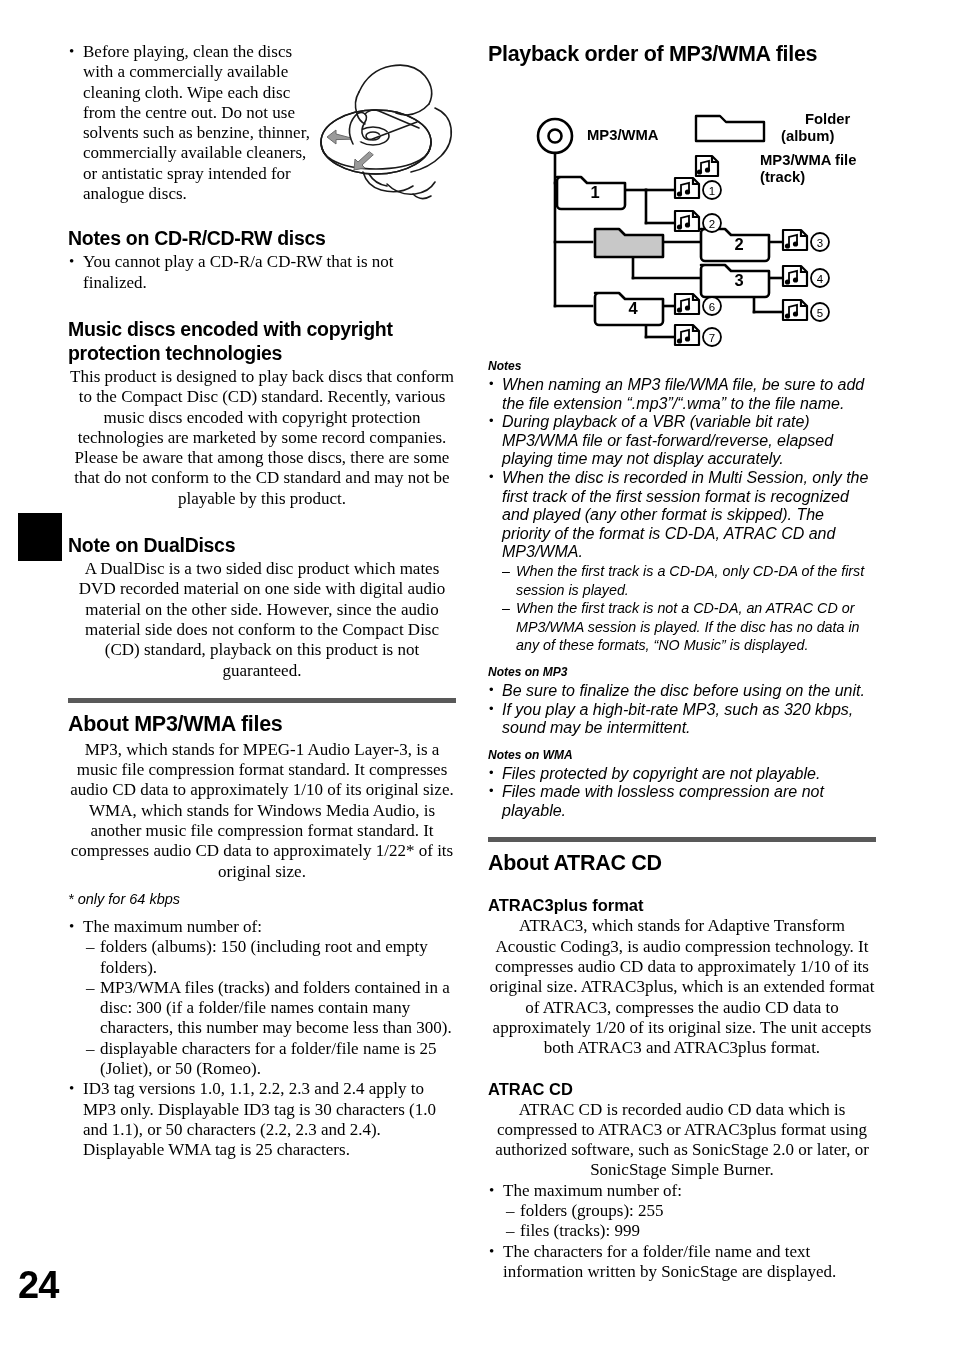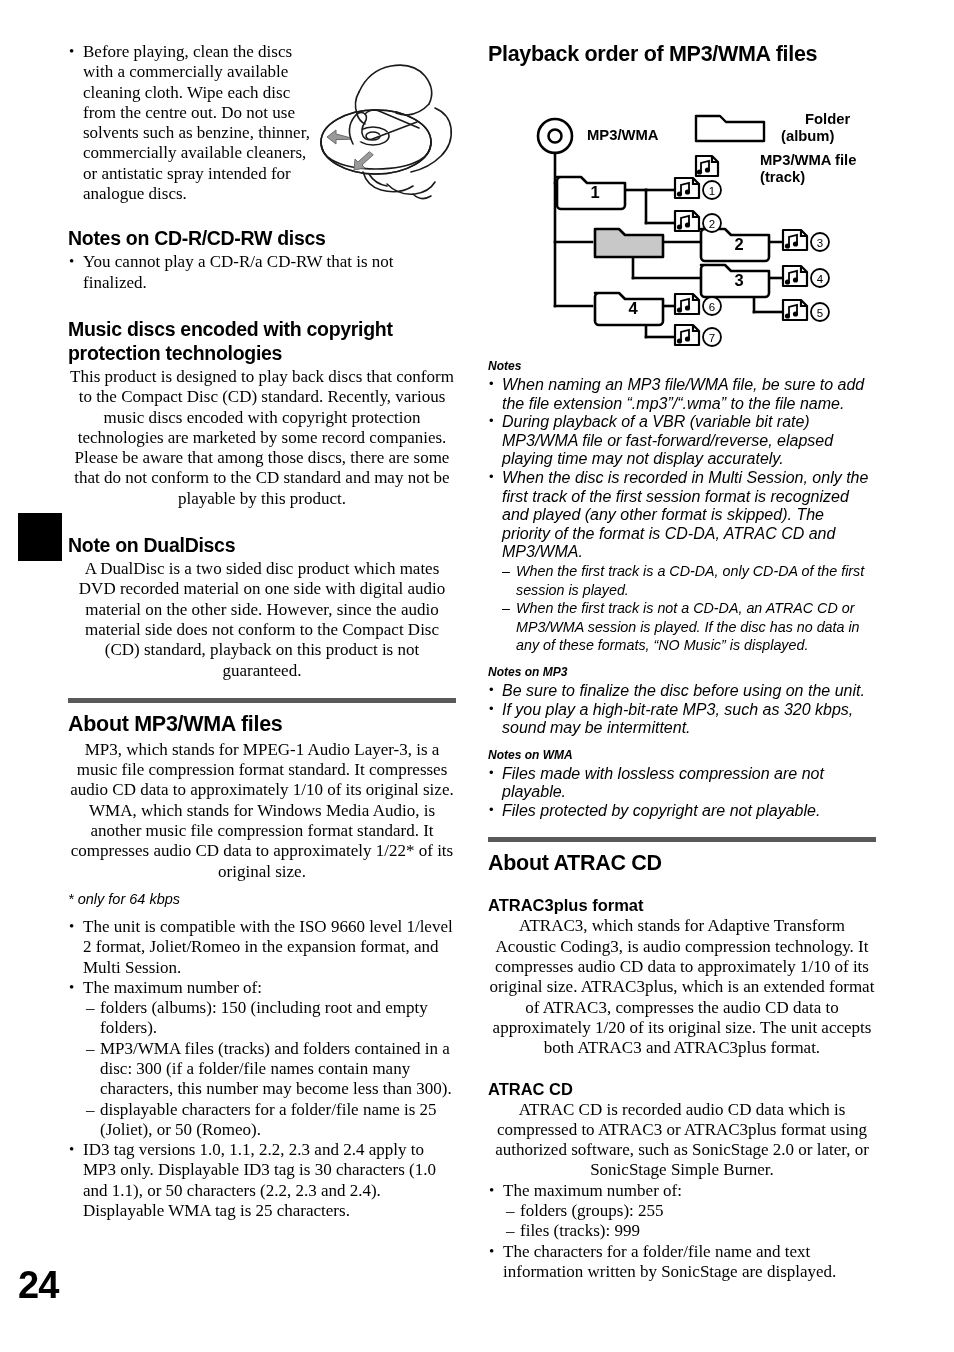--- a/index.html
+++ b/index.html
@@ -239,21 +239,20 @@
 
     <h1 class="h1">About MP3/WMA files</h1>
     <p class="body">MP3, which stands for MPEG-1 Audio Layer-3, is a music file compression format standard. It compresses audio CD data to approximately 1/10 of its original size.</p>
     <p class="body">WMA, which stands for Windows Media Audio, is another music file compression format standard. It compresses audio CD data to approximately 1/22* of its original size.</p>
 
     <div class="gap-s"></div>
     <p class="star-note">* only for 64 kbps</p>
     <div class="gap-s"></div>
 
     <ul class="blist">
-      <li>The unit is compatible with the ISO 9660 level 1/level 2 format, Joliet/Romeo in the expansion format, and Multi Session.</li>
       <li>The maximum number of:</li>
     </ul>
     <ul class="dlist">
       <li>folders (albums): 150 (including root and empty folders).</li>
       <li>MP3/WMA files (tracks) and folders contained in a disc: 300 (if a folder/file names contain many characters, this number may become less than 300).</li>
       <li>displayable characters for a folder/file name is 25 (Joliet), or 50 (Romeo).</li>
     </ul>
     <ul class="blist">
       <li>ID3 tag versions 1.0, 1.1, 2.2, 2.3 and 2.4 apply to MP3 only. Displayable ID3 tag is 30 characters (1.0 and 1.1), or 50 characters (2.2, 2.3 and 2.4). Displayable WMA tag is 25 characters.</li>
     </ul>
@@ -465,22 +464,22 @@
     <h3 class="h-note">Notes on MP3</h3>
     <ul class="ilist">
       <li>Be sure to finalize the disc before using on the unit.</li>
       <li>If you play a high-bit-rate MP3, such as 320 kbps, sound may be intermittent.</li>
     </ul>
 
     <div class="gap-s"></div>
 
     <h3 class="h-note">Notes on WMA</h3>
     <ul class="ilist">
+      <li>Files protected by copyright are not playable.</li>
       <li>Files made with lossless compression are not playable.</li>
-      <li>Files protected by copyright are not playable.</li>
     </ul>
 
     <div class="rule"></div>
 
     <h1 class="h1">About ATRAC CD</h1>
 
     <div style="height:4px;"></div>
 
     <h3 class="h3">ATRAC3plus format</h3>
     <p class="body">ATRAC3, which stands for Adaptive Transform Acoustic Coding3, is audio compression technology. It compresses audio CD data to approximately 1/10 of its original size. ATRAC3plus, which is an extended format of ATRAC3, compresses the audio CD data to approximately 1/20 of its original size. The unit accepts both ATRAC3 and ATRAC3plus format.</p>

